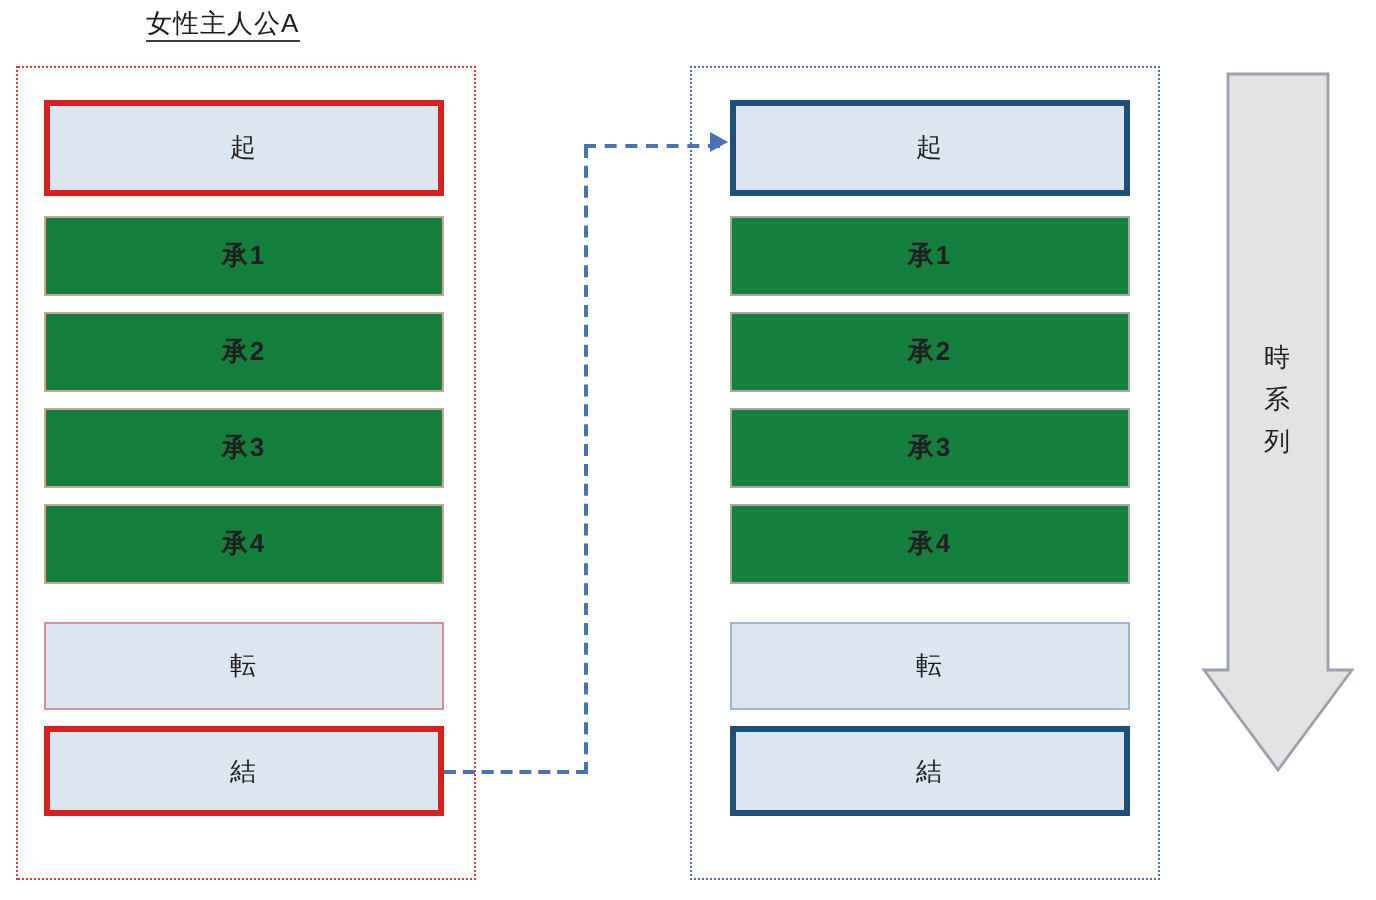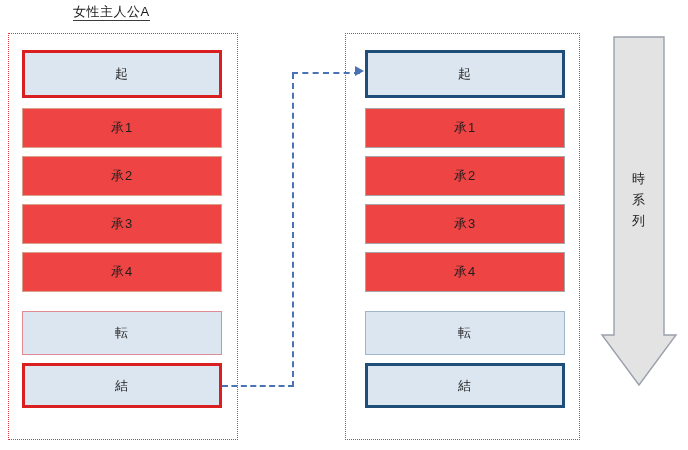--- a/index.html
+++ b/index.html
@@ -54,21 +54,21 @@
     box-sizing: border-box;
     display: flex;
     align-items: center;
     justify-content: center;
     font-size: 13px;
     color: #1f1f1f;
     letter-spacing: 1px;
   }
   
   .fill-blue   { background: #dce6f1; }
-  .fill-yellow { background: #ef4444; }
+  .fill-yellow { background: #15803d; font-weight: bold; }
 
   
   .bd-red-thick  { border: 3px solid #d91f1f; }
   .bd-pink-thin  { border: 1px solid #e08c94; }
   .bd-tan-thin   { border: 1px solid #d9a08a; }
   
   .bd-navy-thick { border: 3px solid #1f4e79; }
   .bd-gray-thin  { border: 1px solid #a6a6a6; }
   .bd-bluegray   { border: 1px solid #9fb6cd; }
 

